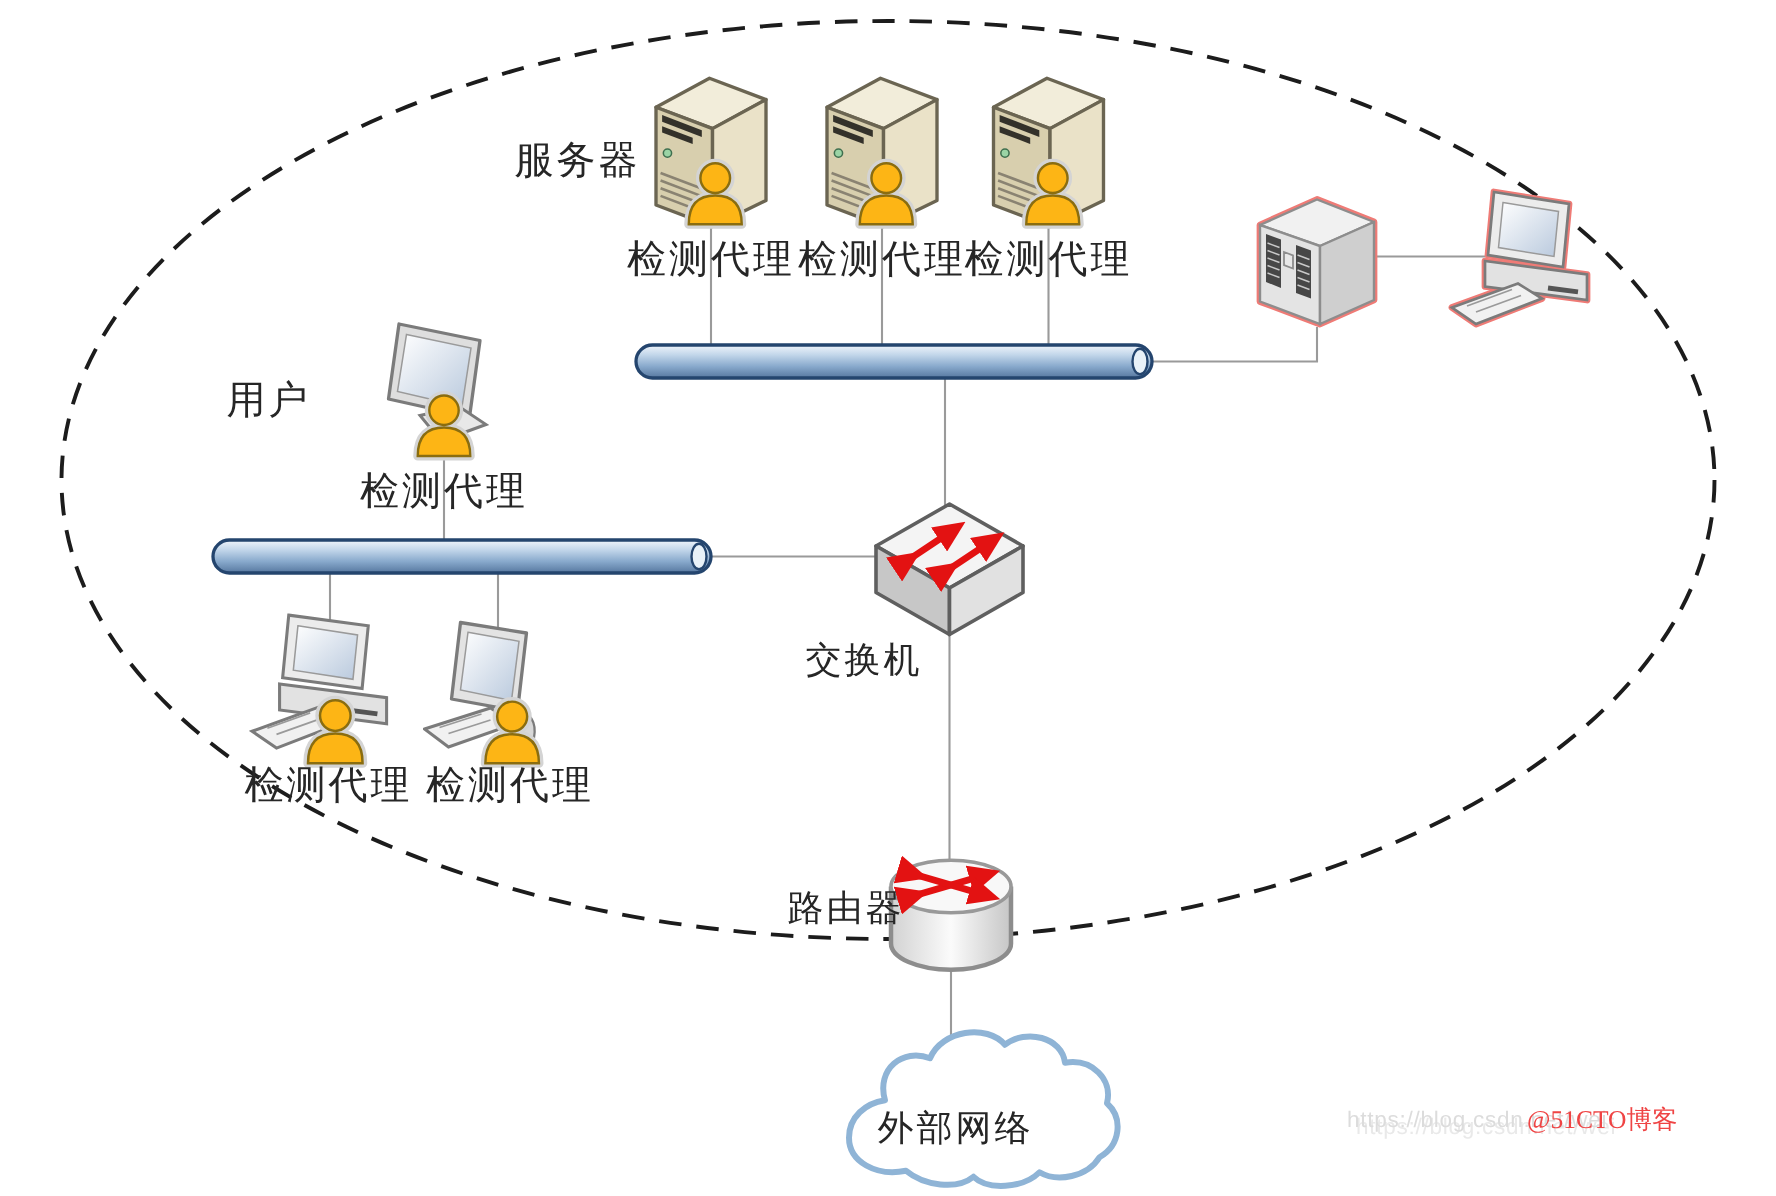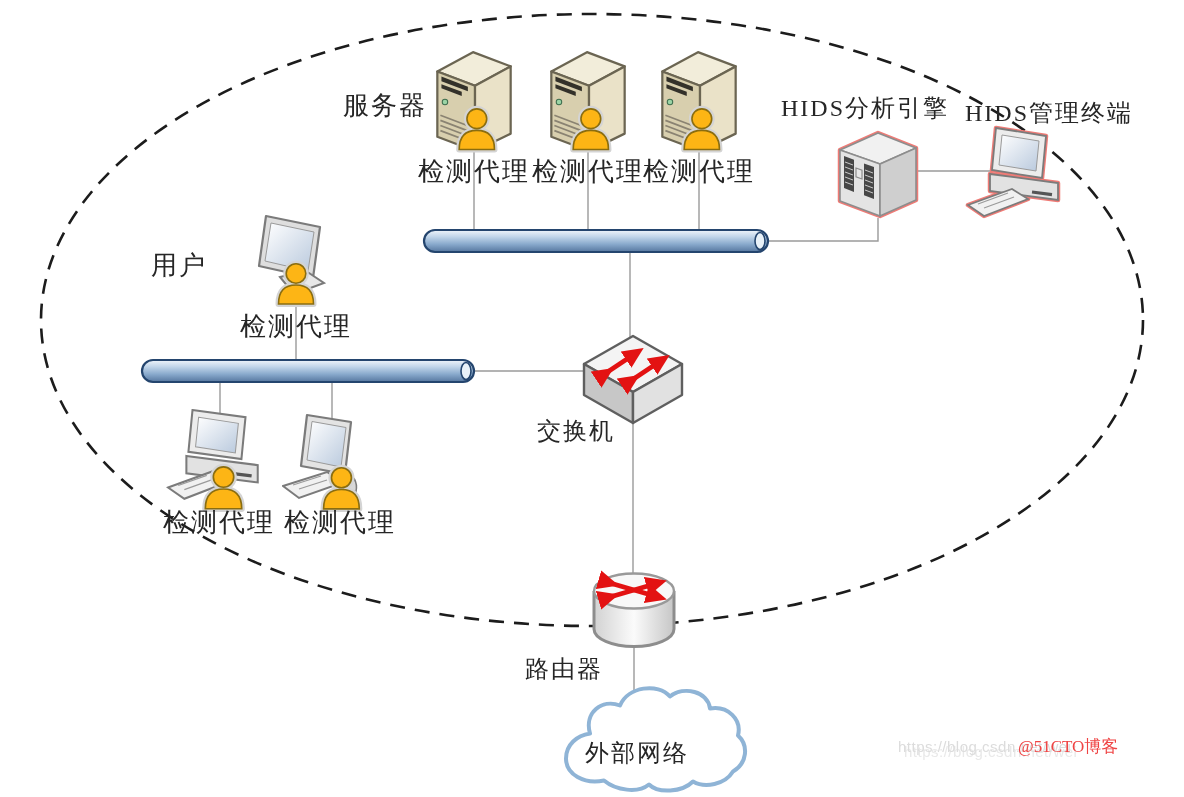--- a/index.html
+++ b/index.html
@@ -4,21 +4,21 @@
 <style>
   html,body{margin:0;padding:0;background:#fff;}
   .stage{
     position:relative;width:1184px;height:797px;overflow:hidden;background:#ffffff;
     font-family:"Liberation Serif","DejaVu Serif",serif;
   }
   .layer{position:absolute;left:0;top:0;}
   .icon{position:absolute;}
   .dlabel{
     position:absolute;white-space:nowrap;color:#262626;letter-spacing:2px;
-    font-family:Liberation Serif, serif;line-height:1.1;
+    font-family:Liberation Sans, sans-serif;line-height:1.1;
   }
   .dlabel.center{transform:translateX(-50%);}
   .fs26{font-size:26px;}
   .fs24{font-size:24px;}
   .watermark{position:absolute;left:880px;top:734px;width:300px;height:30px;pointer-events:none;}
   .wm-url{position:absolute;left:18px;top:4px;font-size:15px;color:#dcdcdc;
     font-family:"Liberation Sans","DejaVu Sans",sans-serif;letter-spacing:0.5px;}
   .wm-url.ghost{left:24px;top:9px;color:#e9e9e9;}
   .wm-site{position:absolute;left:138px;top:1px;font-size:17px;color:#ef4444;
     font-family:Liberation Serif, serif;}
@@ -228,28 +228,26 @@
     </svg>
 
   <svg class="icon" style="left:550px;top:678px" width="202" height="119" viewBox="0 0 202 118">
     <path d="M54,102 C34,106 16,96 16,80 C16,66 27,57 40,55 C34,34 52,20 70,27 C78,8 108,4 120,18 C134,7 158,13 160,30 C178,27 192,41 188,57 C199,67 197,85 183,93 C175,106 155,110 143,103 C132,114 108,115 99,106 C88,115 66,112 54,102 Z" fill="#ffffff" stroke="#8fb4d6" stroke-width="4" stroke-linejoin="round"></path>
   </svg>
 
   <div class="dlabel fs26" style="left:343px;top:92px">服务器</div>
   <div class="dlabel fs26 center" style="left:474px;top:158px">检测代理</div>
   <div class="dlabel fs26 center" style="left:588px;top:158px">检测代理</div>
   <div class="dlabel fs26 center" style="left:699px;top:158px">检测代理</div>
-  <div class="dlabel fs24" style="left:781px;top:95px">HIDS分析引擎</div>
-  <div class="dlabel fs24" style="left:965px;top:100px">HIDS管理终端</div>
   <div class="dlabel fs26" style="left:151px;top:252px">用户</div>
   <div class="dlabel fs26 center" style="left:296px;top:313px">检测代理</div>
   <div class="dlabel fs26 center" style="left:219px;top:509px">检测代理</div>
   <div class="dlabel fs26 center" style="left:340px;top:509px">检测代理</div>
-  <div class="dlabel fs24" style="left:537px;top:418px">交换机</div>
-  <div class="dlabel fs24" style="left:525px;top:656px">路由器</div>
+  <div class="dlabel fs24" style="left:537px;top:428px">交换机</div>
+  <div class="dlabel fs24" style="left:525px;top:593px">路由器</div>
   <div class="dlabel fs24 center" style="left:637px;top:740px">外部网络</div>
 
   <div class="watermark">
     <span class="wm-url ghost">https://blog.csdn.net/wei</span>
     <span class="wm-url">https://blog.csdn.net/wei</span>
     <span class="wm-site">@51CTO博客</span>
   </div>
 
 </div>
 

